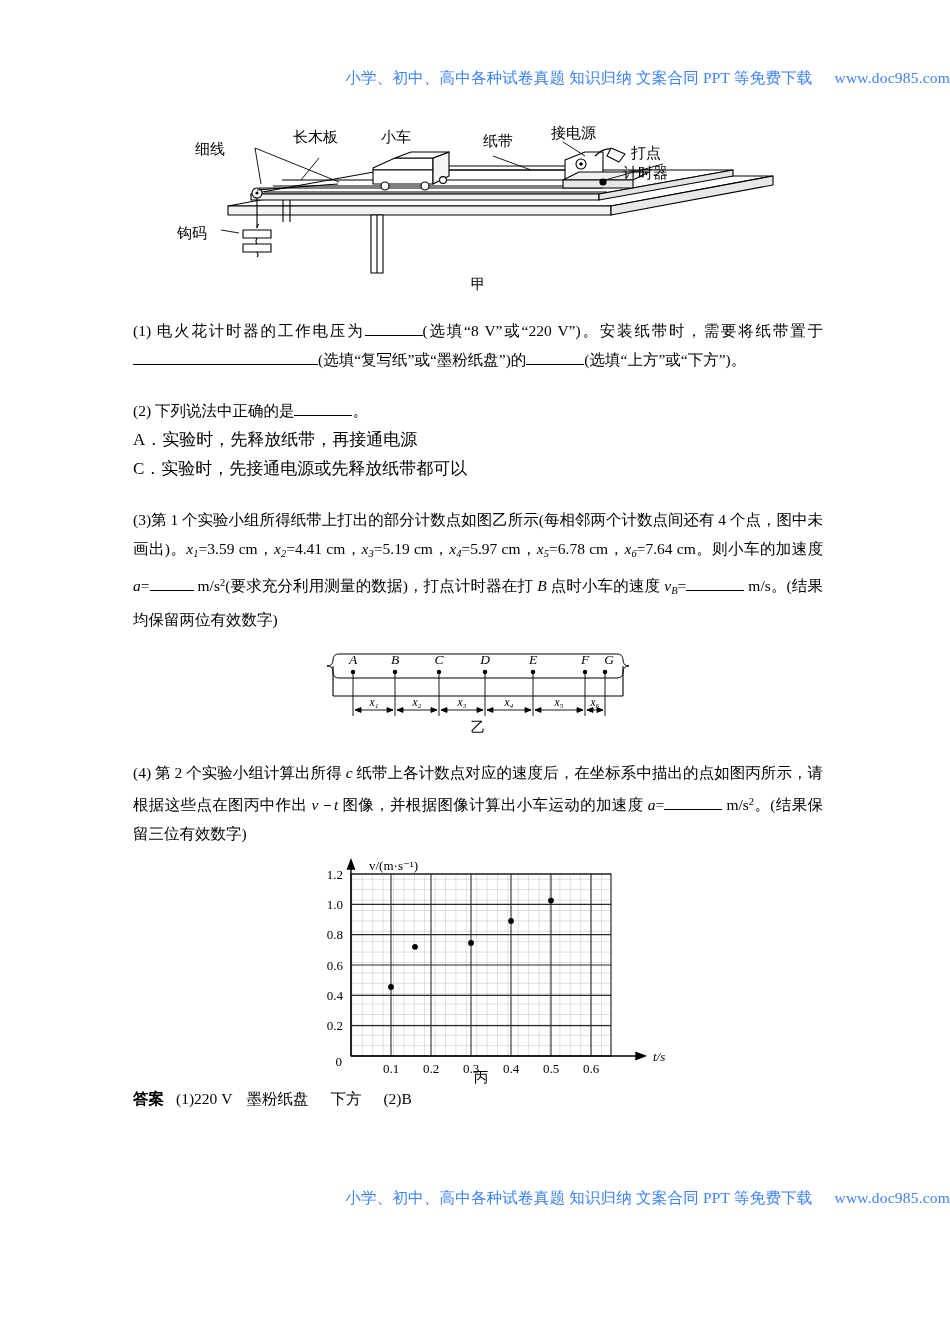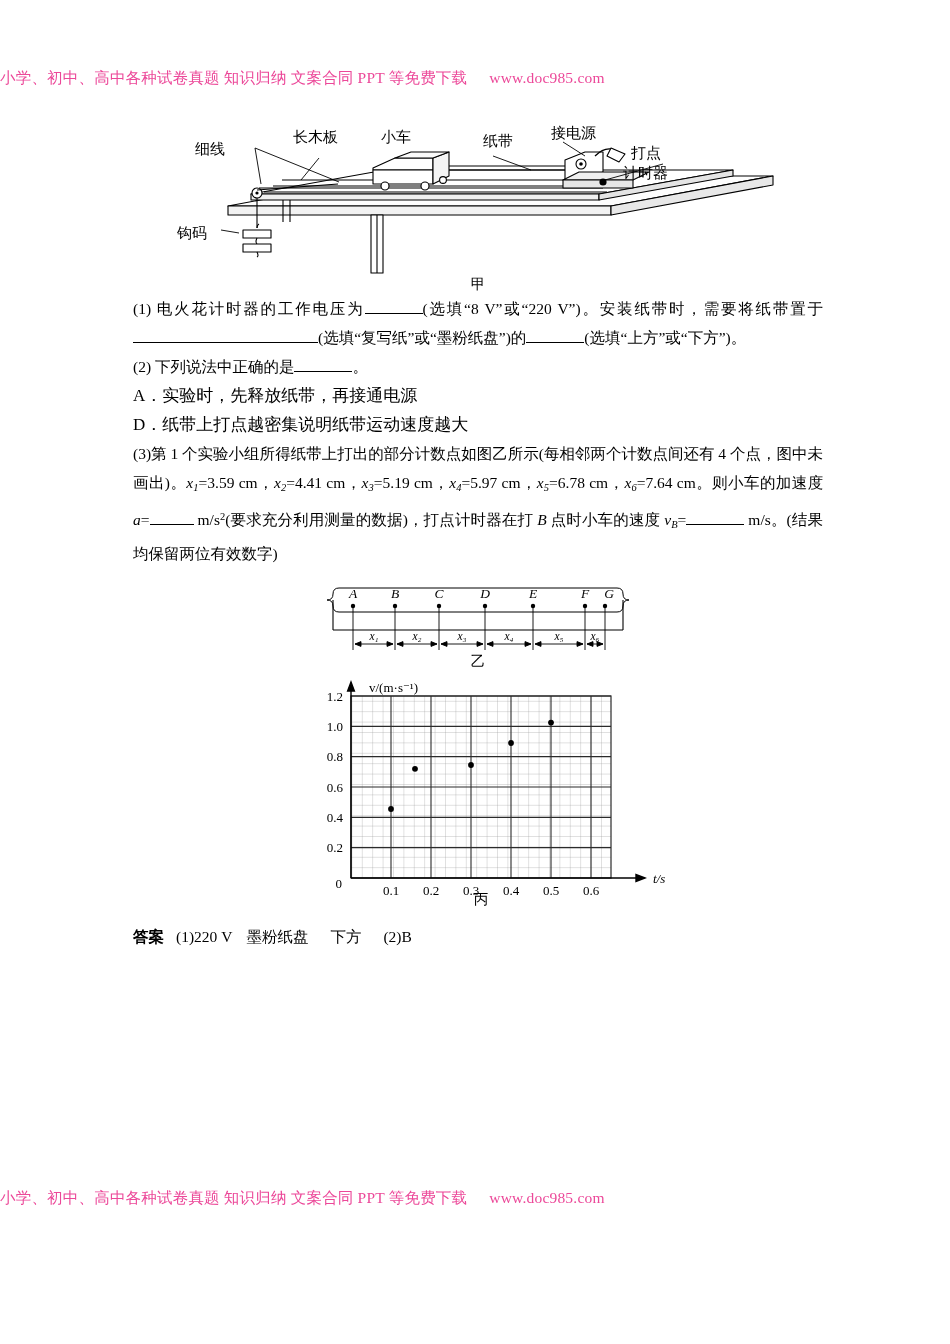--- a/index.html
+++ b/index.html
@@ -18,23 +18,23 @@
   .page {
     position: absolute;
     left: 0; top: 0;
     width: 950px;
     height: 1344px;
   }
   .promo {
     position: absolute;
     left: 0;
     width: 950px;
-    text-align: left;
+    text-align: right;
     font-size: 15.5px;
-    color: #ec4899;
+    color: #3b82f6;
     letter-spacing: 0.2px;
     font-family: "Liberation Serif", "DejaVu Serif", serif;
   }
   .promo .url {
     margin-left: 22px;
     font-family: "Liberation Serif", "DejaVu Serif", serif;
   }
   #promo-top { top: 68px; }
   #promo-bottom { top: 1188px; }
 
@@ -59,21 +59,21 @@
   }
 
   
   .qtext {
     font-size: 15.5px;
     line-height: 29px;
     text-align: justify;
     margin: 0;
     font-family: "Liberation Serif", "DejaVu Serif", serif;
   }
-  .q-block { margin-top: 0; }
+  .q-block { margin-top: 22px; }
   .opt {
     font-size: 17px;
     line-height: 29px;
     margin: 0;
   }
   .blank-s { display: inline-block; border-bottom: 1px solid #000; width: 58px; height: 14px; }
   .blank-m { display: inline-block; border-bottom: 1px solid #000; width: 44px; height: 14px; }
   .blank-l { display: inline-block; border-bottom: 1px solid #000; width: 185px; height: 14px; }
   .ital { font-style: italic; }
   .sub { font-size: 10.5px; vertical-align: -3px; }
@@ -90,21 +90,21 @@
   
   .fig-bing {
     position: relative;
     width: 690px;
     height: 228px;
     margin-top: 10px;
   }
 
   
   .answers {
-    margin-top: 16px;
+    margin-top: 0;
     font-size: 15.5px;
     line-height: 26px;
   }
   .ans-label {
     font-weight: bold;
     margin-right: 12px;
     font-family: "Liberation Sans", "DejaVu Sans", sans-serif;
   }
   .ans-seg { margin-right: 22px; }
   .ans-seg-tight { margin-right: 14px; }
@@ -206,21 +206,21 @@
       <p class="qtext">
         <span>(1) 电火花计时器的工作电压为</span><span class="blank-s"></span><span>(选填“8 V”或“220 V”)。安装纸带时，需要将纸带置于</span><span class="blank-l"></span><span>(选填“复写纸”或“墨粉纸盘”)的</span><span class="blank-s"></span><span>(选填“上方”或“下方”)。</span>
       </p>
     </div>
 
     <div class="q-block">
       <p class="qtext">
         <span>(2) 下列说法中正确的是</span><span class="blank-s"></span><span>。</span>
       </p>
       <p class="opt">A．实验时，先释放纸带，再接通电源</p>
-      <p class="opt">D．纸带上打点越密集说明纸带运动速度越大</p>
+      <p class="opt">C．实验时，先接通电源或先释放纸带都可以</p>
     </div>
 
     <div class="q-block">
       <p class="qtext">
         <span>(3)第 1 个实验小组所得纸带上打出的部分计数点如图乙所示(每相邻两个计数点间还有 4 个点，图中未画出)。</span><span class="ital">x</span><span class="sub ital">1</span>=<span>3.59 cm</span>，<span class="ital">x</span><span class="sub ital">2</span>=<span>4.41 cm</span>，<span class="ital">x</span><span class="sub ital">3</span>=<span>5.19 cm</span>，<span class="ital">x</span><span class="sub ital">4</span>=<span>5.97 cm</span>，<span class="ital">x</span><span class="sub ital">5</span>=<span>6.78 cm</span>，<span class="ital">x</span><span class="sub ital">6</span>=<span>7.64 cm</span>。<span>则小车的加速度 </span><span class="ital">a</span>=<span class="blank-m"></span><span> m/s</span><span class="sup">2</span><span>(要求充分利用测量的数据)，打点计时器在打 </span><span class="ital">B</span><span> 点时小车的速度 </span><span class="ital">v</span><span class="sub ital">B</span>=<span class="blank-s"></span><span> m/s。(结果均保留两位有效数字)</span>
       </p>
     </div>
 
     <div class="fig-yi">
       <svg width="690" height="92" viewBox="0 0 690 92">
@@ -286,20 +286,25 @@
           <text x="284" y="62">x₂</text>
           <text x="329" y="62">x₃</text>
           <text x="376" y="62">x₄</text>
           <text x="426" y="62">x₅</text>
           <text x="462" y="62">x₆</text>
         </g>
         <text x="345" y="88" font-family="Liberation Sans, DejaVu Sans, sans-serif" font-size="14.5" text-anchor="middle" fill="#000">乙</text>
       </svg>
     </div>
 
+    <div class="q-block">
+      <p class="qtext">
+        <span>(4) 第 2 个实验小组计算出所得 </span><span class="ital">c</span><span> 纸带上各计数点对应的速度后，在坐标系中描出的点如图丙所示，请根据这些点在图丙中作出 </span><span class="ital">v－t</span><span> 图像，并根据图像计算出小车运动的加速度 </span><span class="ital">a</span>=<span class="blank-s"></span><span> m/s</span><span class="sup">2</span><span>。(结果保留三位有效数字)</span>
+      </p>
+    </div>
 
     <div class="fig-bing">
       <svg width="690" height="228" viewBox="0 0 690 228">
         <defs>
           <pattern id="minorGrid" width="10.4" height="10.4" patternUnits="userSpaceOnUse">
             <path d="M 10.4 0 L 0 0 0 10.4" fill="none" stroke="#9a9a9a" stroke-width="0.6"></path>
           </pattern>
         </defs>
 
         <rect id="plot-bg" x="218" y="16" width="260" height="182" fill="#ffffff" stroke="none"></rect>

